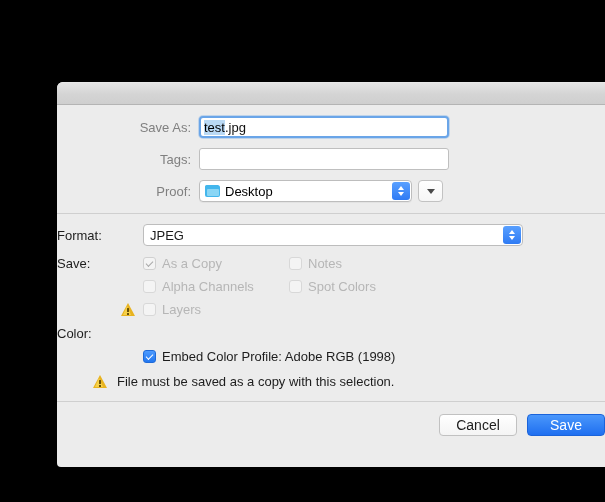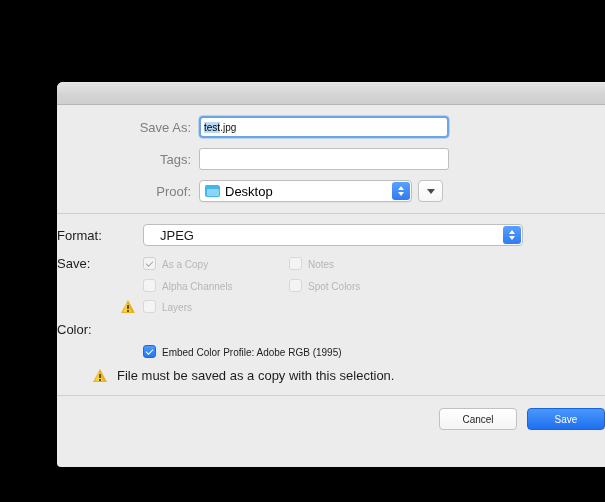--- a/index.html
+++ b/index.html
@@ -48,21 +48,21 @@
   }
 
   
   .top-section { padding-top: 11px; }
 
   .field {
     height: 22px;
     background: #ffffff;
     border: 1px solid #bfbfbf;
     border-radius: 3px;
-    font-size: 10px;
+    font-size: 13px;
     color: #111;
     display: flex;
     align-items: center;
     padding: 0 4px;
     overflow: hidden;
   }
   .field.saveas {
     width: 250px;
     border: 2px solid #6aa5e8;
     border-radius: 4px;
@@ -158,25 +158,25 @@
     width: 380px;
     height: 22px;
     background: #ffffff;
     border: 1px solid #bdbdbd;
     border-radius: 4px;
     display: flex;
     align-items: center;
     font-size: 13px;
     color: #1a1a1a;
     position: relative;
-    padding-left: 16px;
-  }
-
-  
-  .cbrow { display: flex; align-items: flex-end; font-size: 10px; }
+    padding-left: 6px;
+  }
+
+  
+  .cbrow { display: flex; align-items: center; font-size: 13px; }
   .cbox {
     width: 13px; height: 13px;
     border-radius: 3px;
     flex: none;
     margin-right: 6px;
     display: flex;
     align-items: center;
     justify-content: center;
     position: relative;
   }
@@ -259,21 +259,21 @@
     display: flex;
     justify-content: flex-end;
     align-items: center;
     padding-right: 16px;
     padding-top: 12px;
   }
   .btn {
     height: 22px;
     min-width: 78px;
     border-radius: 4px;
-    font-size: 10px;
+    font-size: 14px;
     display: flex;
     align-items: center;
     justify-content: center;
     padding: 0 14px;
     text-align: center;
   }
   .btn.cancel {
     background: linear-gradient(to bottom, #ffffff 0%, #f4f4f4 100%);
     border: 1px solid #c1c1c1;
     color: #1d1d1d;
@@ -390,21 +390,21 @@
     <div class="row" style="margin-bottom:8px;">
       <div class="lbl-dark">Color:</div>
     </div>
 
     <div class="row" style="margin-bottom:10px;">
       <div class="lbl-dark"></div>
       <span class="cbrow">
         <span class="cbox on-blue">
             <span class="tick white"></span>
           </span>
-        <span class="cb-label">Embed Color Profile:  Adobe RGB (1995)</span>
+        <span class="cb-label">Embed Color Profile:  Adobe RGB (1998)</span>
       </span>
     </div>
 
     <div class="row" style="padding-left:36px;">
       <span class="warn">
         <span class="tri"></span>
           <span class="tri-in"></span>
           <span class="bang"></span>
           <span class="dot"></span>
       </span>

